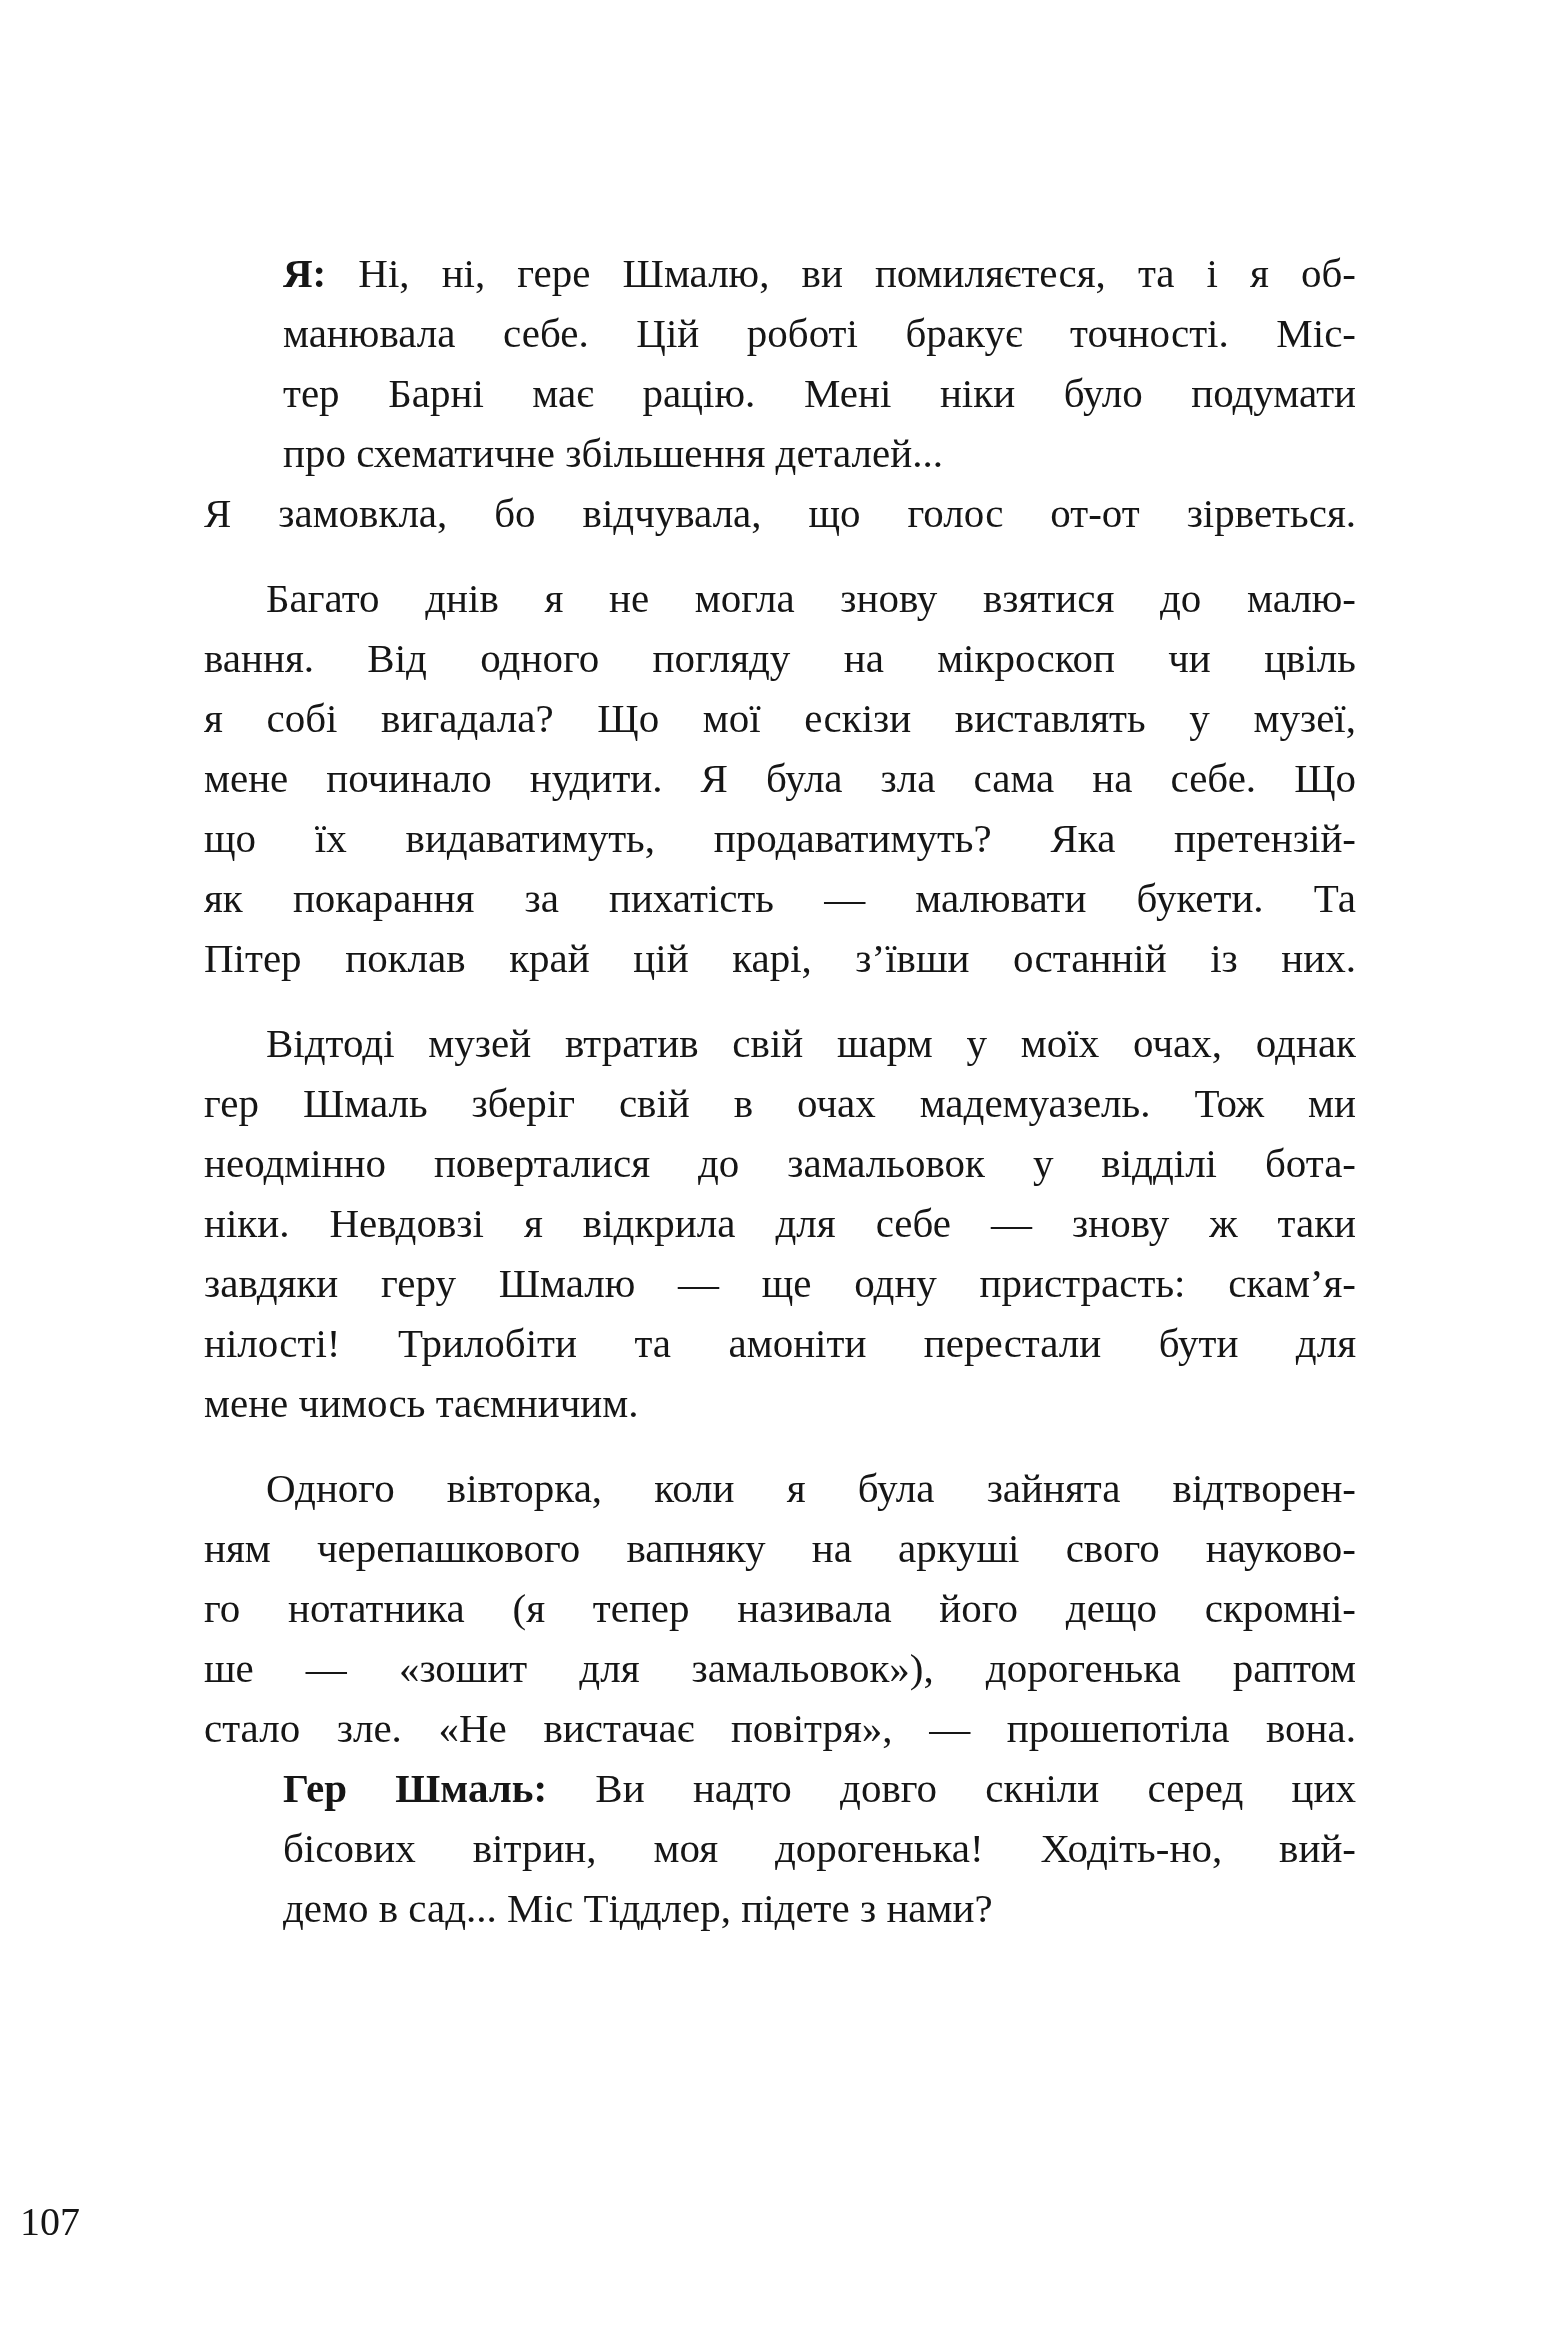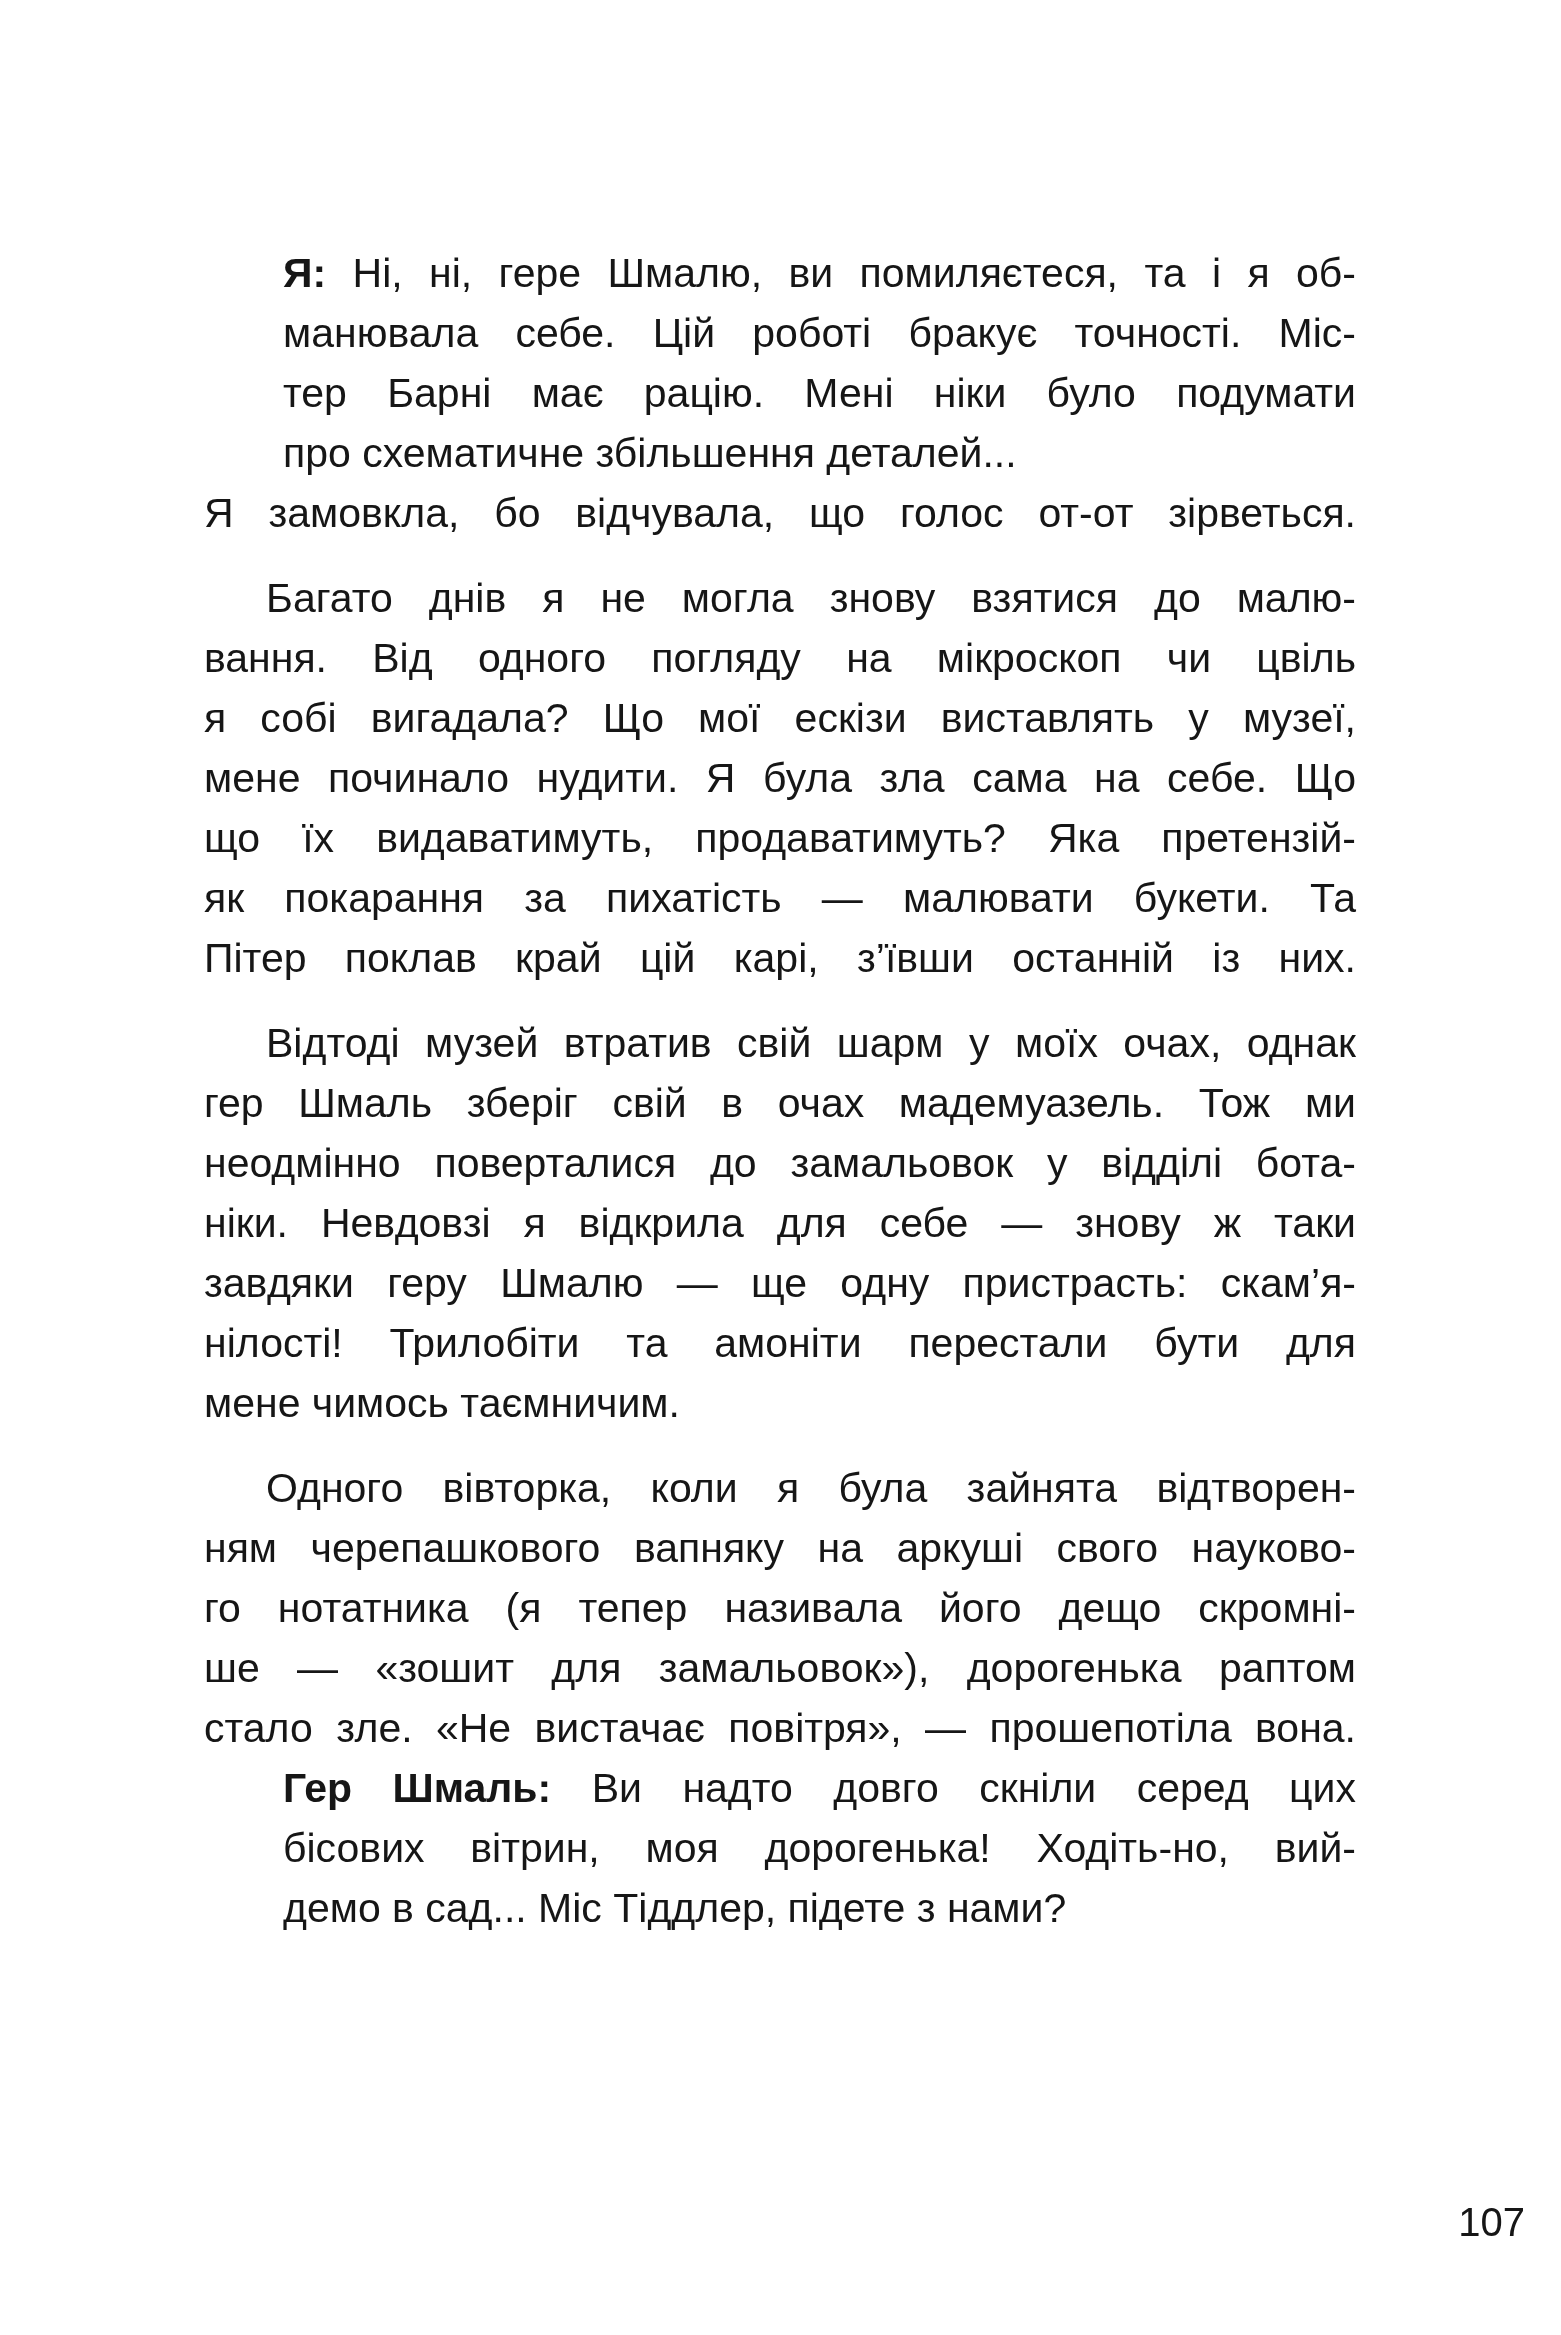--- a/index.html
+++ b/index.html
@@ -6,21 +6,21 @@
     margin: 0;
     padding: 0;
     background: #ffffff;
   }
   .page {
     position: relative;
     width: 1525px;
     height: 2335px;
     background: #ffffff;
     overflow: hidden;
-    font-family: Liberation Sans, sans-serif;
+    font-family: Liberation Serif, serif;
   }
   .text-block {
     position: absolute;
     left: 204px;
     top: 243px;
     width: 1152px;
     font-size: 41px;
     line-height: 60px;
     color: #161616;
   }
@@ -32,24 +32,25 @@
     text-align-last: justify;
   }
   .line.short { text-align-last: left; }
   .para.narration .line:first-child { text-indent: 62px; }
   .speaker { font-weight: bold; }
   .page-number {
     position: absolute;
     left: 0;
     top: 2192px;
     width: 100%;
-    text-align: right;
+    text-align: left;
     font-size: 40px;
     line-height: 60px;
     color: #161616;
+    padding-left: 20px;
   }
 </style>
 </head>
 <body>
 
 <div class="page">
   <main class="text-block">
       <div class="para dialogue">
         <div class="line"><b class="speaker">Я:</b> Ні, ні, гере Шмалю, ви помиляєтеся, та і я об-</div>
         <div class="line">манювала себе. Цій роботі бракує точності. Міс-</div>

